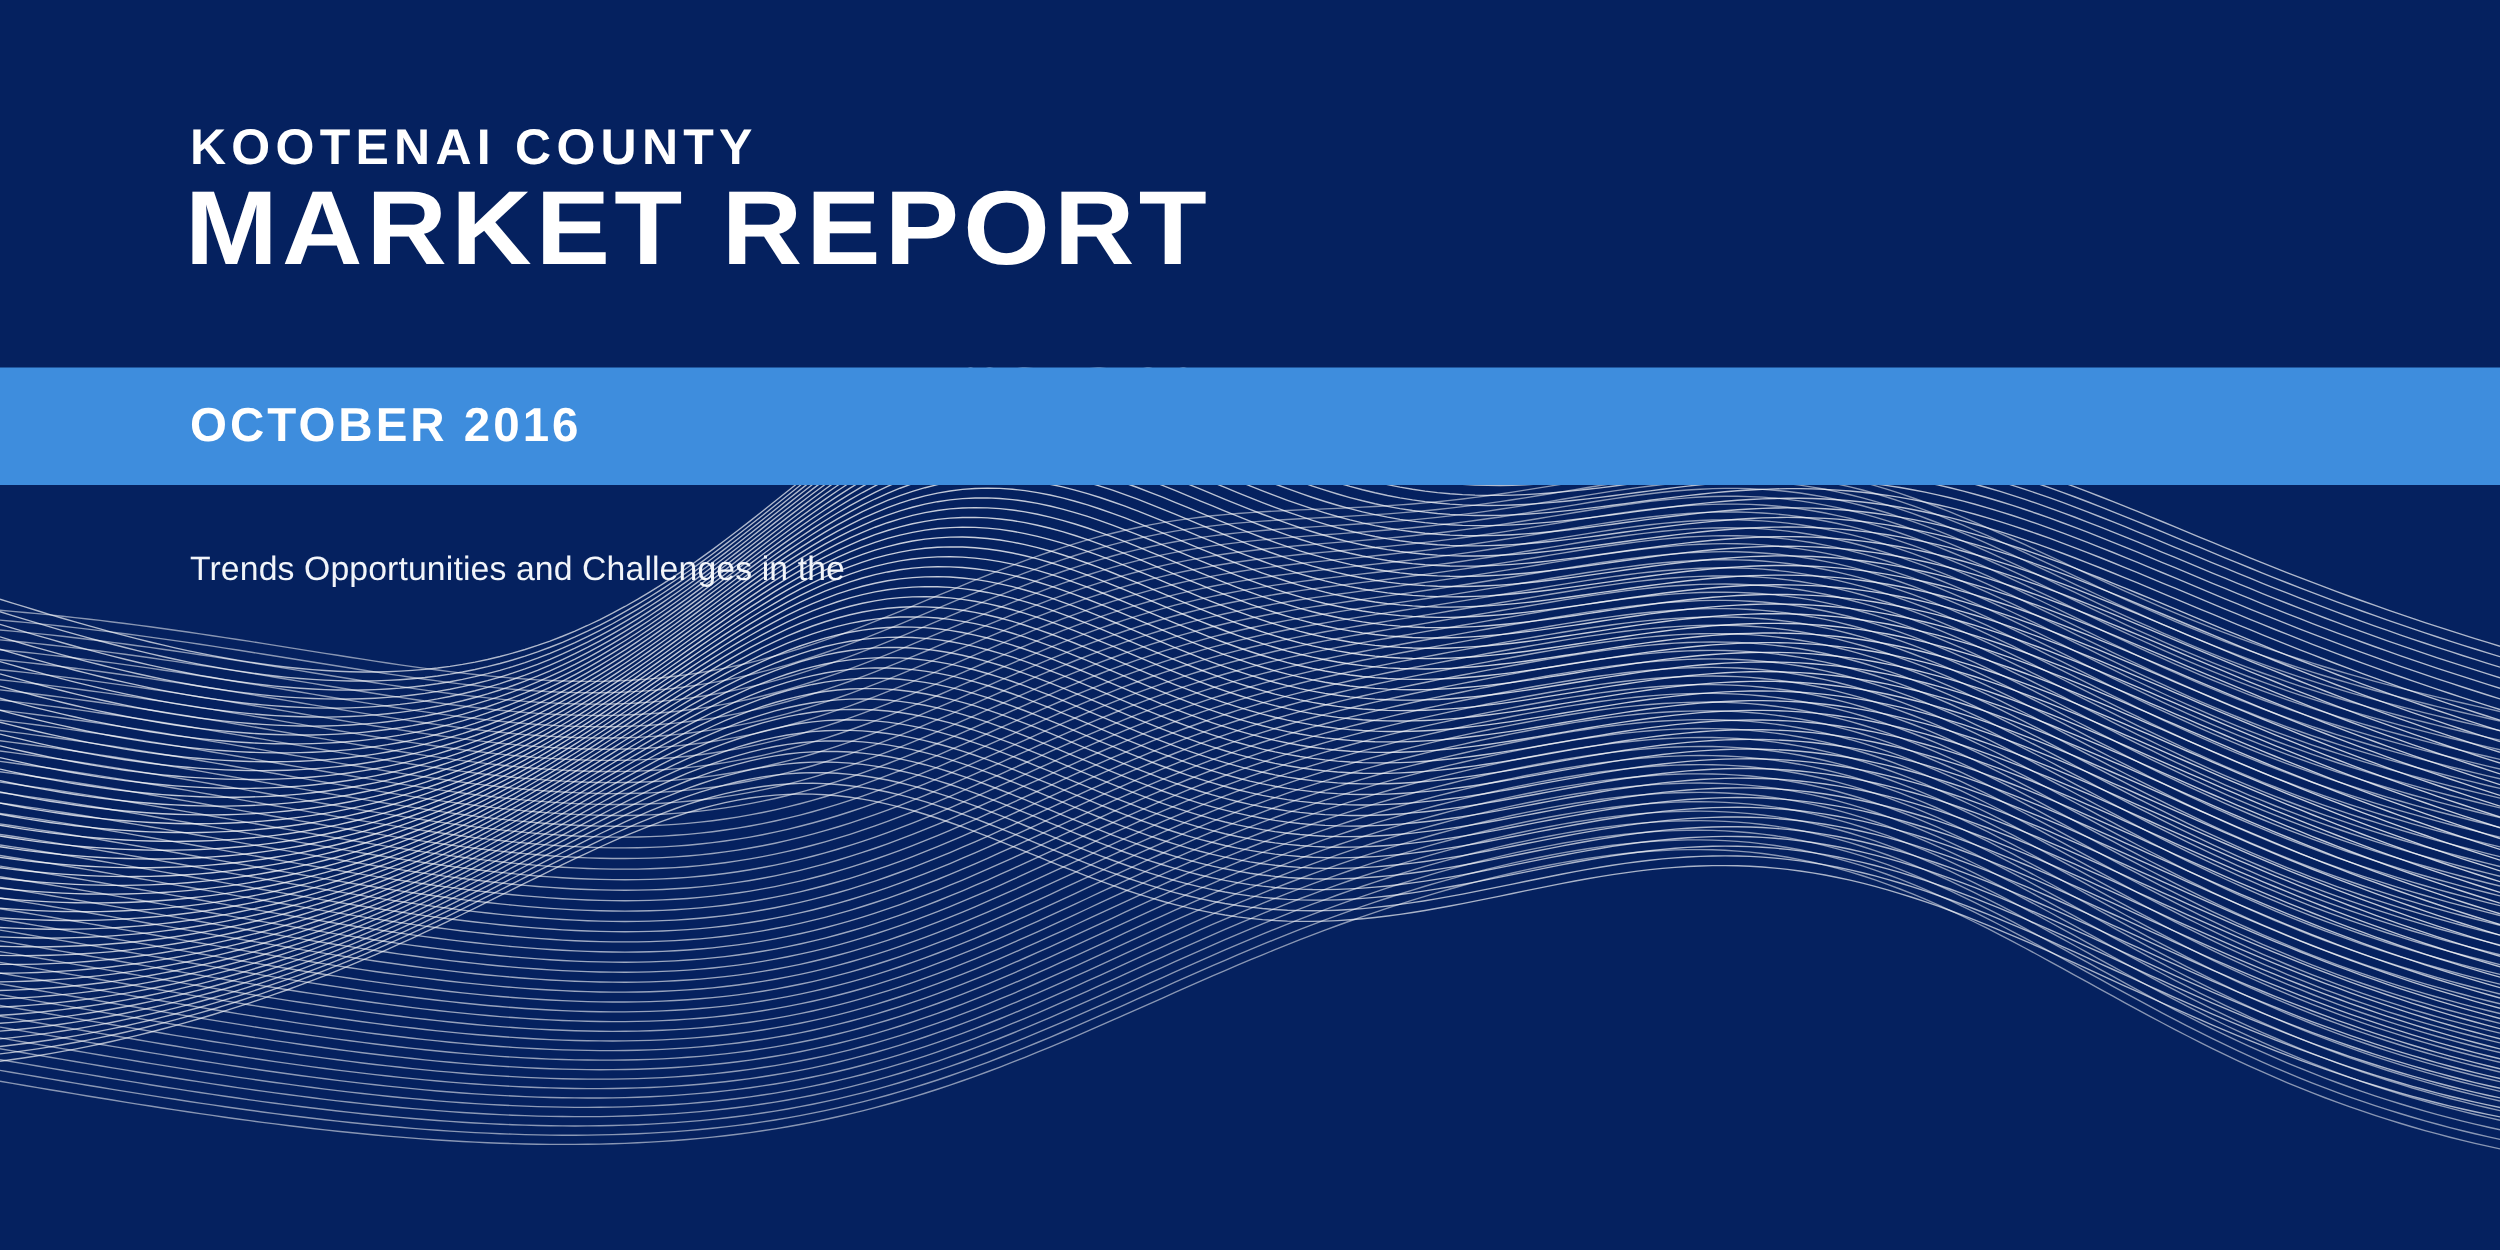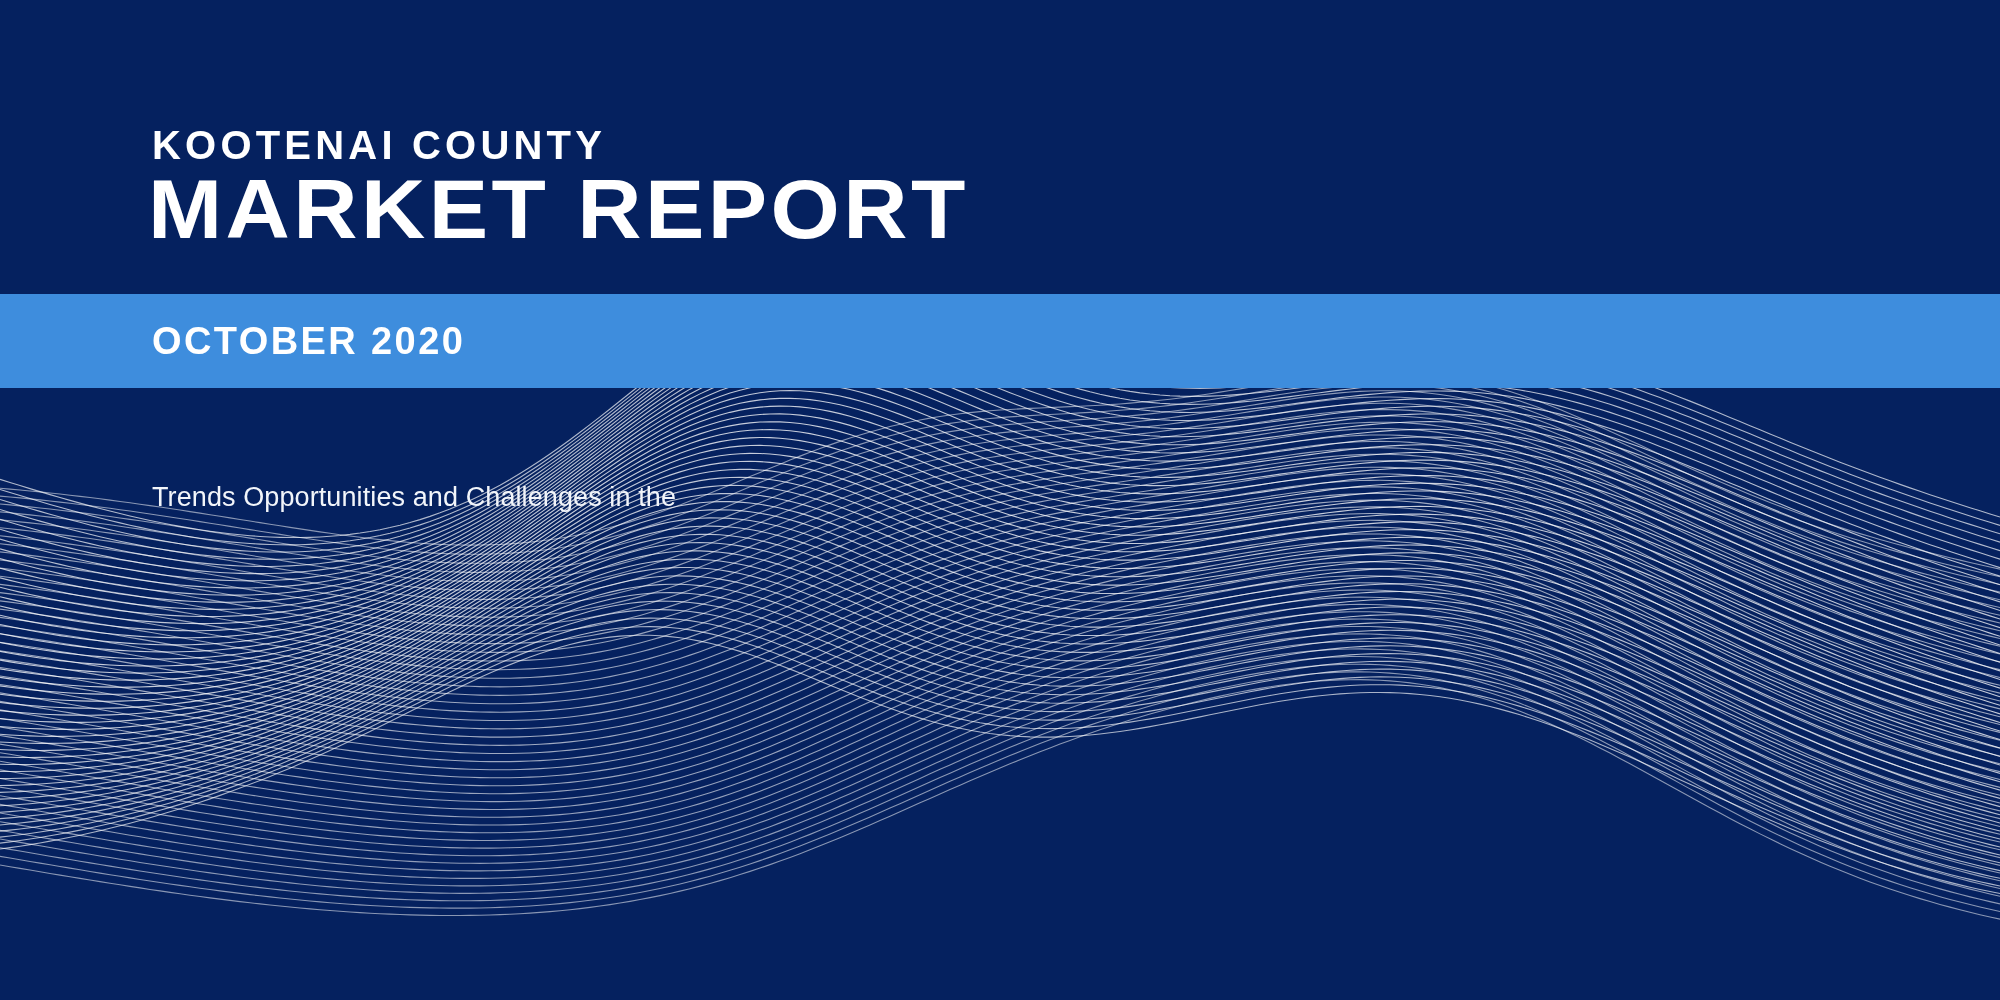--- a/index.html
+++ b/index.html
@@ -32,21 +32,20 @@
   }
   
   .header-block {
     position: absolute;
     left: 0;
     top: 0;
     width: 2000px;
     height: 294px;
     background: #05215f;
     z-index: 3;
-    margin-top: 27px;
   }
   .eyebrow {
     position: absolute;
     left: 152px;
     top: 98px;
     color: #ffffff;
     font-size: 40px;
     font-weight: 700;
     letter-spacing: 4.2px;
     line-height: 1;
@@ -91,21 +90,20 @@
     position: absolute;
     left: 152px;
     top: 436px;
     z-index: 3;
     color: #f2f5fa;
     font-size: 27px;
     font-weight: 400;
     line-height: 1.42;
     letter-spacing: 0.1px;
     white-space: nowrap;
-    margin-top: 42px;
   }
   .subtitle .line { display: block; }
 </style>
 </head>
 <body>
 
 <div id="poster">
 
   <div class="wave-layer">
     <svg id="wave-svg" viewBox="0 0 2000 1000" preserveAspectRatio="none">
@@ -203,20 +201,20 @@
         <path d="M0.0 865.00 L10.0 866.69 L20.0 868.39 L30.0 870.08 L40.0 871.76 L50.0 873.44 L60.0 875.11 L70.0 876.76 L80.0 878.41 L90.0 880.04 L100.0 881.65 L110.0 883.25 L120.0 884.82 L130.0 886.38 L140.0 887.91 L150.0 889.42 L160.0 890.90 L170.0 892.35 L180.0 893.77 L190.0 895.17 L200.0 896.52 L210.0 897.85 L220.0 899.14 L230.0 900.39 L240.0 901.60 L250.0 902.78 L260.0 903.91 L270.0 905.00 L280.0 906.04 L290.0 907.04 L300.0 907.99 L310.0 908.89 L320.0 909.74 L330.0 910.54 L340.0 911.29 L350.0 911.98 L360.0 912.61 L370.0 913.19 L380.0 913.71 L390.0 914.17 L400.0 914.56 L410.0 914.90 L420.0 915.16 L430.0 915.36 L440.0 915.48 L450.0 915.54 L460.0 915.52 L470.0 915.42 L480.0 915.25 L490.0 914.99 L500.0 914.65 L510.0 914.23 L520.0 913.71 L530.0 913.10 L540.0 912.40 L550.0 911.60 L560.0 910.71 L570.0 909.70 L580.0 908.60 L590.0 907.38 L600.0 906.05 L610.0 904.61 L620.0 903.05 L630.0 901.37 L640.0 899.57 L650.0 897.65 L660.0 895.60 L670.0 893.42 L680.0 891.12 L690.0 888.68 L700.0 886.12 L710.0 883.43 L720.0 880.60 L730.0 877.66 L740.0 874.58 L750.0 871.38 L760.0 868.06 L770.0 864.62 L780.0 861.07 L790.0 857.41 L800.0 853.64 L810.0 849.78 L820.0 845.82 L830.0 841.78 L840.0 837.66 L850.0 833.46 L860.0 829.21 L870.0 824.90 L880.0 820.55 L890.0 816.15 L900.0 811.74 L910.0 807.30 L920.0 802.85 L930.0 798.41 L940.0 793.97 L950.0 789.55 L960.0 785.15 L970.0 780.79 L980.0 776.47 L990.0 772.19 L1000.0 767.97 L1010.0 763.81 L1020.0 759.72 L1030.0 755.70 L1040.0 751.75 L1050.0 747.89 L1060.0 744.10 L1070.0 740.40 L1080.0 736.79 L1090.0 733.26 L1100.0 729.83 L1110.0 726.49 L1120.0 723.24 L1130.0 720.09 L1140.0 717.03 L1150.0 714.06 L1160.0 711.19 L1170.0 708.43 L1180.0 705.76 L1190.0 703.19 L1200.0 700.73 L1210.0 698.38 L1220.0 696.13 L1230.0 694.01 L1240.0 692.00 L1250.0 690.12 L1260.0 688.37 L1270.0 686.75 L1280.0 685.28 L1290.0 683.97 L1300.0 682.81 L1310.0 681.81 L1320.0 681.00 L1330.0 680.36 L1340.0 679.92 L1350.0 679.68 L1360.0 679.65 L1370.0 679.83 L1380.0 680.23 L1390.0 680.87 L1400.0 681.74 L1410.0 682.84 L1420.0 684.19 L1430.0 685.79 L1440.0 687.64 L1450.0 689.74 L1460.0 692.08 L1470.0 694.68 L1480.0 697.51 L1490.0 700.59 L1500.0 703.90 L1510.0 707.44 L1520.0 711.20 L1530.0 715.17 L1540.0 719.35 L1550.0 723.71 L1560.0 728.24 L1570.0 732.94 L1580.0 737.80 L1590.0 742.78 L1600.0 747.89 L1610.0 753.10 L1620.0 758.41 L1630.0 763.79 L1640.0 769.23 L1650.0 774.71 L1660.0 780.22 L1670.0 785.74 L1680.0 791.26 L1690.0 796.77 L1700.0 802.25 L1710.0 807.69 L1720.0 813.07 L1730.0 818.39 L1740.0 823.64 L1750.0 828.80 L1760.0 833.87 L1770.0 838.83 L1780.0 843.70 L1790.0 848.44 L1800.0 853.07 L1810.0 857.58 L1820.0 861.96 L1830.0 866.22 L1840.0 870.34 L1850.0 874.33 L1860.0 878.19 L1870.0 881.92 L1880.0 885.52 L1890.0 888.98 L1900.0 892.32 L1910.0 895.53 L1920.0 898.62 L1930.0 901.58 L1940.0 904.43 L1950.0 907.15 L1960.0 909.77 L1970.0 912.27 L1980.0 914.67 L1990.0 916.96 L2000.0 919.15" fill="none" stroke="#ffffff" stroke-width="1.1" stroke-opacity="0.530"></path>
       </svg>
   </div>
 
   <div class="header-block">
     <div class="eyebrow">KOOTENAI COUNTY</div>
     <div class="main-title">MARKET REPORT</div>
   </div>
 
   <div class="accent-band">
-    <div class="band-date">OCTOBER 2020</div>
+    <div class="band-date">OCTOBER 2016</div>
   </div>
 
   <div class="subtitle">
     <span class="line">Trends Opportunities and Challenges in the</span>
   </div>
 
 </div>
 
 </body></html>

